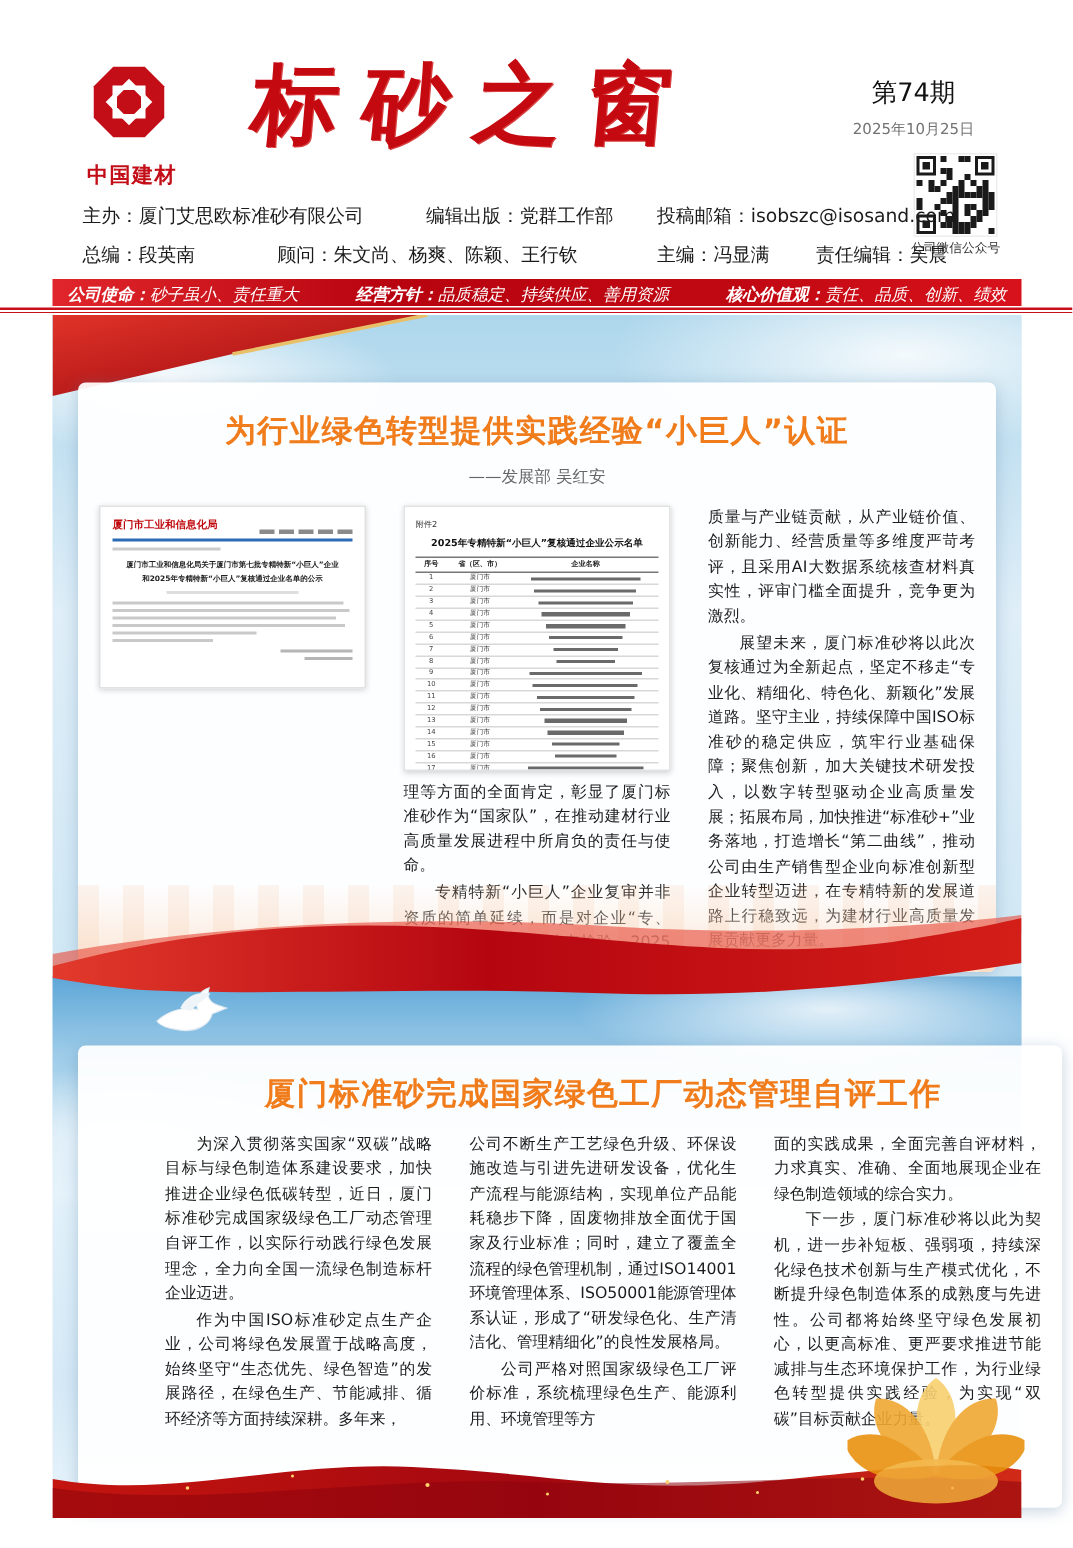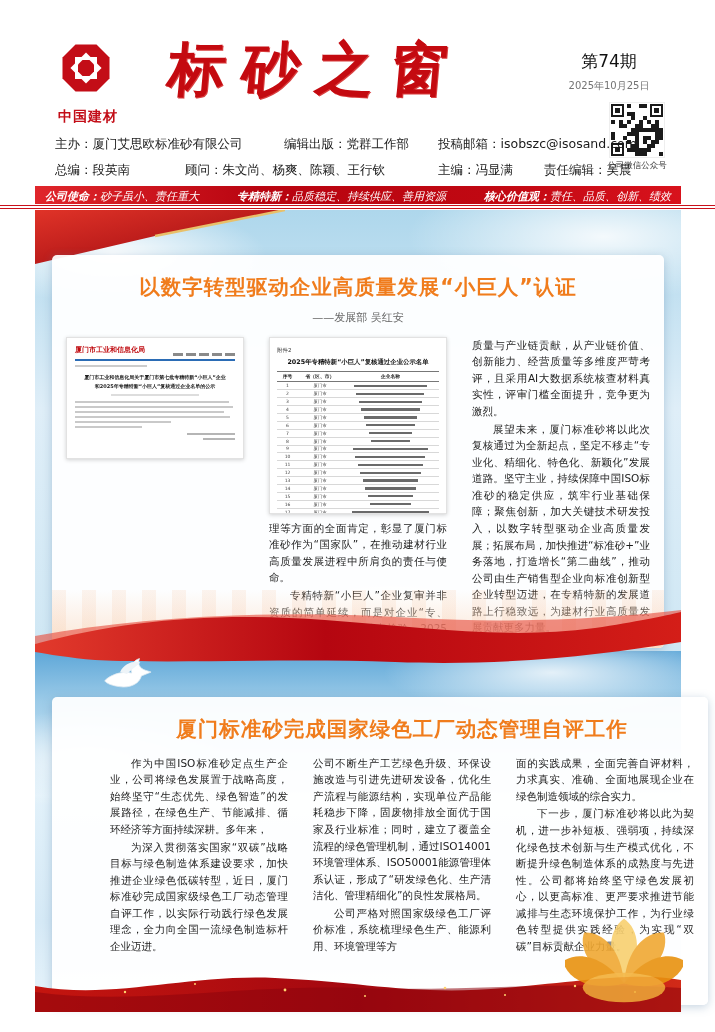--- a/index.html
+++ b/index.html
@@ -200,41 +200,41 @@
   <span class="info-item" style="left:284px;top:136px"><b>编辑出版：</b><span>党群工作部</span></span>
   <span class="info-item" style="left:438px;top:136px"><b>投稿邮箱：</b><span>isobszc@isosand.com</span></span>
   <span class="info-item" style="left:55px;top:162px"><b>总编：</b><span>段英南</span></span>
   <span class="info-item" style="left:185px;top:162px"><b>顾问：</b><span>朱文尚、杨爽、陈颖、王行钦</span></span>
   <span class="info-item" style="left:438px;top:162px"><b>主编：</b><span>冯显满</span></span>
   <span class="info-item" style="left:544px;top:162px"><b>责任编辑：</b><span>吴晨</span></span>
 </div>
 
 <div id="banner">
   <span><b>公司使命：</b><span>砂子虽小、责任重大</span></span>
-  <span><b>专精特新：</b><span>品质稳定、持续供应、善用资源</span></span>
+  <span><b>经营方针：</b><span>品质稳定、持续供应、善用资源</span></span>
   <span><b>核心价值观：</b><span>责任、品质、创新、绩效</span></span>
 </div>
 <div id="stripes"></div>
 
 <div id="sky1" class="deco"></div>
 <div id="sky2" class="deco"></div>
 
 <svg id="corner-ribbon" class="deco" width="250" height="56" viewBox="0 0 250 56">
   <defs>
       <linearGradient id="crg" x1="0" y1="0" x2="1" y2="1">
     <stop offset="0" stop-color="#e03328"></stop>
         <stop offset="1" stop-color="#98060e"></stop>
   </linearGradient>
     </defs>
   <path d="M0 0 L250 0 L120 26 L0 54 Z" fill="url(#crg)"></path>
   <path d="M250 0 L120 26" stroke="#e8c06a" stroke-width="2.5" fill="none"></path>
 </svg>
 
 <div id="card1" class="card">
-  <h1>以数字转型驱动企业高质量发展“小巨人”认证</h1>
+  <h1>为行业绿色转型提供实践经验“小巨人”认证</h1>
   <div class="byline">——发展部 吴红安</div>
   <div class="cols">
     <div>
       <div class="web-clip">
         <div class="wc-head">
           <span class="wc-site">厦门市工业和信息化局</span>
           <span class="wc-nav">
               <b></b>
               <b></b>
               <b></b>
@@ -416,22 +416,22 @@
 </svg>
 <svg id="dove" class="deco" width="58" height="40" viewBox="0 0 60 40">
   <path d="M10 26 C18 18 30 16 38 18 C36 12 39 5 46 3 C44 9 46 13 52 15 L58 17 L48 21 C46 29 36 34 25 32 C18 31 12 29 10 26 Z" fill="#ffffff" stroke="#dfe9f1" stroke-width=".8"></path>
   <path d="M26 17 C30 8 40 5 47 7 C41 12 36 16 33 19 Z" fill="#eef4f8"></path>
 </svg>
 
 <div id="card2" class="card">
   <h1>厦门标准砂完成国家绿色工厂动态管理自评工作</h1>
   <div class="cols">
     <div>
+        <p>为深入贯彻落实国家“双碳”战略目标与绿色制造体系建设要求，加快推进企业绿色低碳转型，近日，厦门标准砂完成国家级绿色工厂动态管理自评工作，以实际行动践行绿色发展理念，全力向全国一流绿色制造标杆企业迈进。</p>
         <p>作为中国ISO标准砂定点生产企业，公司将绿色发展置于战略高度，始终坚守“生态优先、绿色智造”的发展路径，在绿色生产、节能减排、循环经济等方面持续深耕。多年来，</p>
-        <p>为深入贯彻落实国家“双碳”战略目标与绿色制造体系建设要求，加快推进企业绿色低碳转型，近日，厦门标准砂完成国家级绿色工厂动态管理自评工作，以实际行动践行绿色发展理念，全力向全国一流绿色制造标杆企业迈进。</p>
       </div>
     <div>
         <p class="noind">公司不断生产工艺绿色升级、环保设施改造与引进先进研发设备，优化生产流程与能源结构，实现单位产品能耗稳步下降，固废物排放全面优于国家及行业标准；同时，建立了覆盖全流程的绿色管理机制，通过ISO14001环境管理体系、ISO50001能源管理体系认证，形成了“研发绿色化、生产清洁化、管理精细化”的良性发展格局。</p>
         <p>公司严格对照国家级绿色工厂评价标准，系统梳理绿色生产、能源利用、环境管理等方</p>
       </div>
     <div>
         <p class="noind">面的实践成果，全面完善自评材料，力求真实、准确、全面地展现企业在绿色制造领域的综合实力。</p>
         <p>下一步，厦门标准砂将以此为契机，进一步补短板、强弱项，持续深化绿色技术创新与生产模式优化，不断提升绿色制造体系的成熟度与先进性。公司都将始终坚守绿色发展初心，以更高标准、更严要求推进节能减排与生态环境保护工作，为行业绿色转型提供实践经验，为实现“双碳”目标贡献企业力量。</p>
       </div>
   </div>

